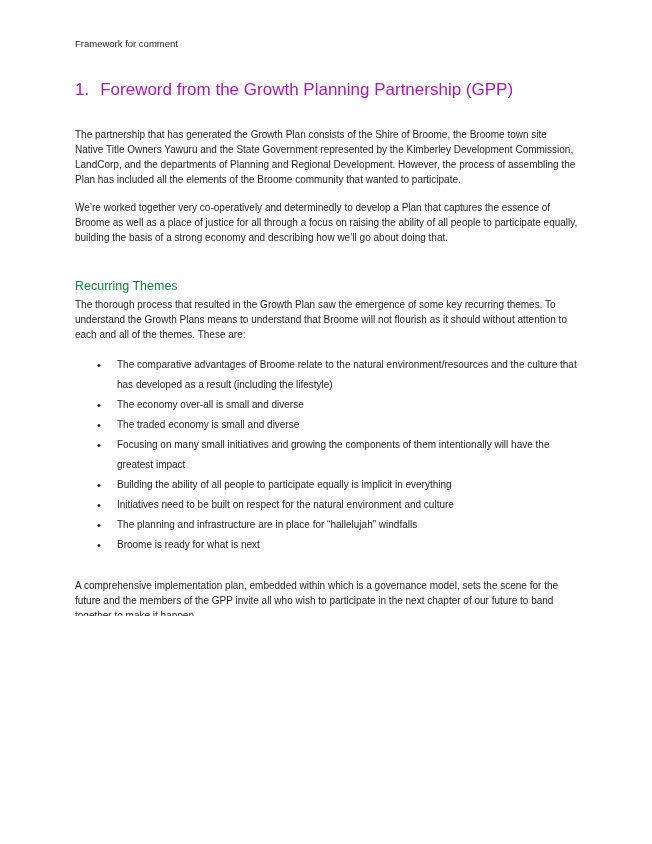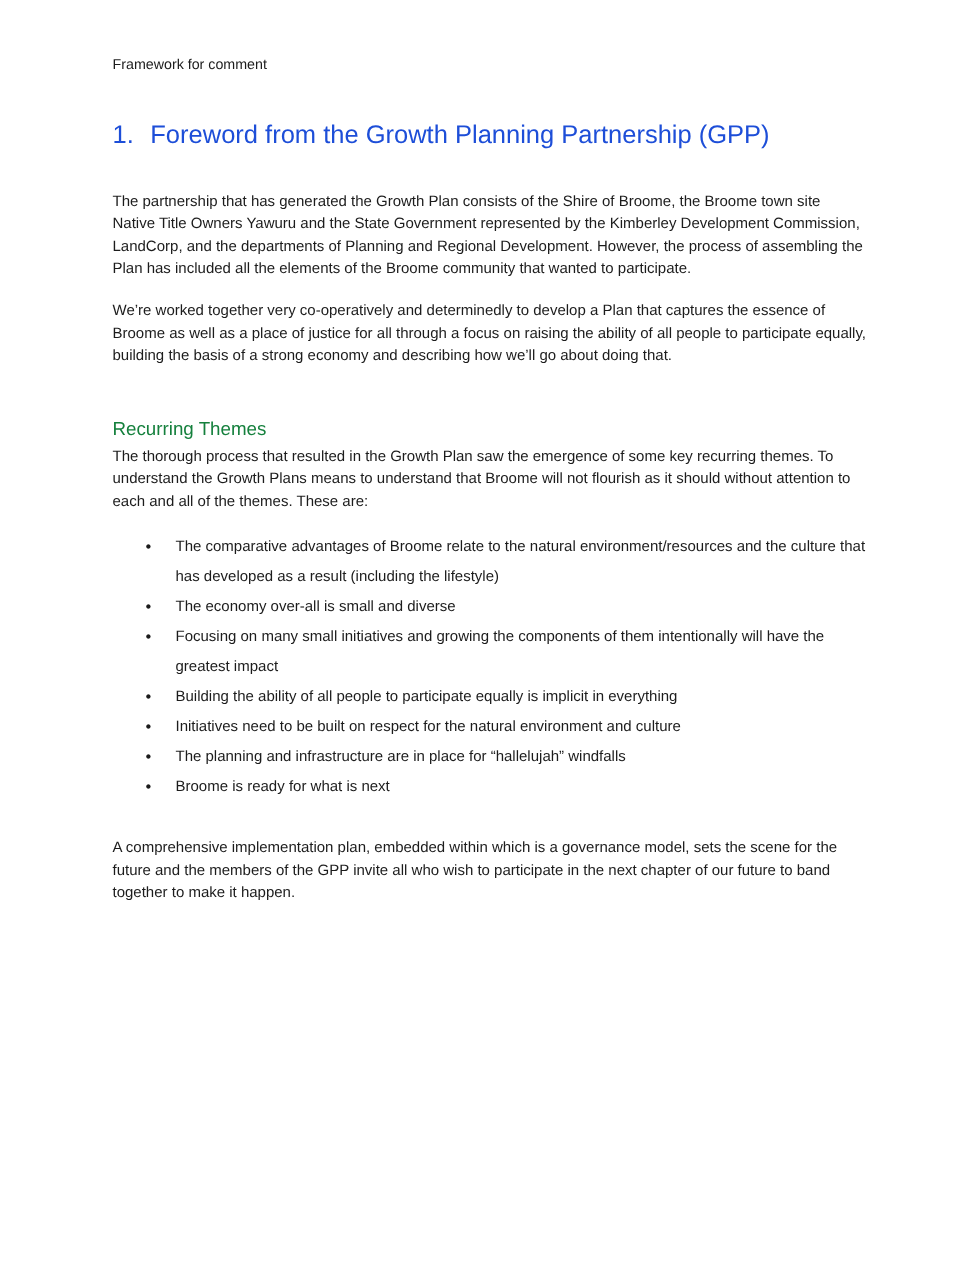--- a/index.html
+++ b/index.html
@@ -26,21 +26,21 @@
     margin-top: 38px;
     font-size: 9.5px;
     line-height: 12px;
     color: #1c1c1c;
   }
   .h1 {
     margin-top: 29px;
     font-size: 17px;
     line-height: 22px;
     font-weight: 400;
-    color: #1d4ed8;
+    color: #a21caf;
   }
   .h1 .h1-number {
     display: inline-block;
     margin-right: 11px;
   }
   .para {
     font-size: 10px;
     line-height: 15px;
     color: #1c1c1c;
   }
@@ -108,20 +108,21 @@
 
     <div class="para para-2">We’re worked together very co-operatively and determinedly to develop a Plan that captures the essence of Broome as well as a place of justice for all through a focus on raising the ability of all people to participate equally, building the basis of a strong economy and describing how we’ll go about doing that.</div>
 
     <div class="h2">Recurring Themes</div>
 
     <div class="para section-intro">The thorough process that resulted in the Growth Plan saw the emergence of some key recurring themes. To understand the Growth Plans means to understand that Broome will not flourish as it should without attention to each and all of the themes. These are:</div>
 
     <ul class="bullet-list">
       <li>The comparative advantages of Broome relate to the natural environment/resources and the culture that has developed as a result (including the lifestyle)</li>
       <li>The economy over-all is small and diverse</li>
+      <li>The traded economy is small and diverse</li>
       <li>Focusing on many small initiatives and growing the components of them intentionally will have the greatest impact</li>
       <li>Building the ability of all people to participate equally is implicit in everything</li>
       <li>Initiatives need to be built on respect for the natural environment and culture</li>
       <li>The planning and infrastructure are in place for “hallelujah” windfalls</li>
       <li>Broome is ready for what is next</li>
     </ul>
 
     <div class="para closing">A comprehensive implementation plan, embedded within which is a governance model, sets the scene for the future and the members of the GPP invite all who wish to participate in the next chapter of our future to band together to make it happen.</div>
 
     <div class="signed">Signed ……</div>

